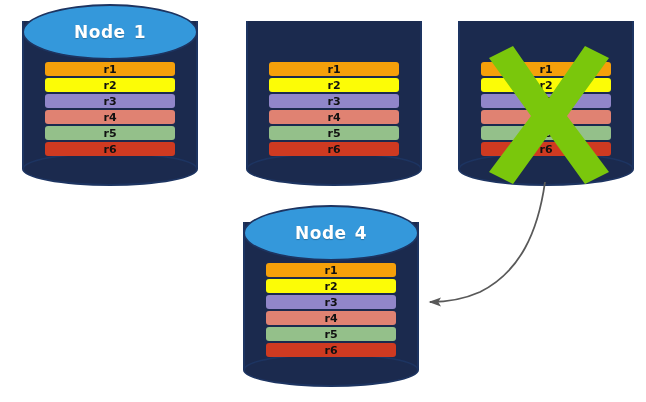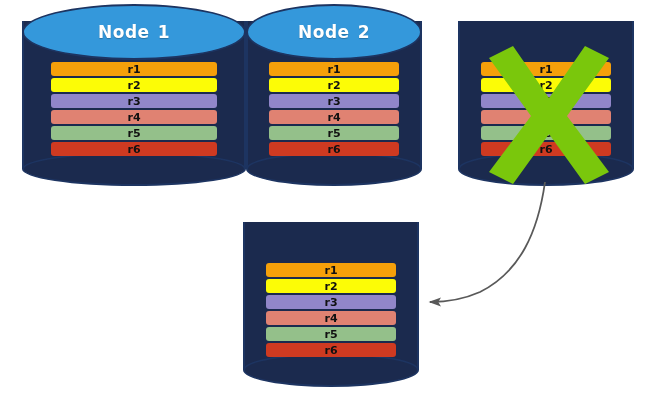--- a/index.html
+++ b/index.html
@@ -108,21 +108,21 @@
     width: 646px;
     height: 402px;
     pointer-events: none;
   }
 </style>
 </head>
 <body>
 
 <div id="stage">
 
-  <div class="node" style="left:22px; top:4px; width:176px; height:182px;padding-left:48px;">
+  <div class="node" style="left:22px; top:4px; width:176px; height:182px;">
     <div class="cyl-body"></div>
     <div class="cyl-bottom"></div>
     <div class="cyl-top">
       <span class="node-title"><span>Node</span><span class="num">1</span></span>
     </div>
     <div class="bars">
       <div class="bar" style="background:#f5a00a">
           <span>r1</span>
         </div>
       <div class="bar" style="background:#fcfc06">
@@ -139,23 +139,20 @@
         </div>
       <div class="bar" style="background:#cf3a21">
           <span>r6</span>
         </div>
     </div>
   </div>
 
   <div class="node" style="left:246px; top:4px; width:176px; height:182px;">
     <div class="cyl-body"></div>
     <div class="cyl-bottom"></div>
-    <div class="cyl-top">
-      <span class="node-title"><span>Node</span><span class="num">2</span></span>
-    </div>
     <div class="bars">
       <div class="bar" style="background:#f5a00a">
           <span>r1</span>
         </div>
       <div class="bar" style="background:#fcfc06">
           <span>r2</span>
         </div>
       <div class="bar" style="background:#9186c9">
           <span>r3</span>
         </div>
@@ -196,20 +193,23 @@
     </div>
   </div>
 
   <svg class="x-mark" style="left:489px; top:46px;" width="120" height="138" viewBox="0 0 120 138">
     <polygon points="0,12 24,0 60,52 96,0 120,12 78,70 120,126 96,138 60,88 24,138 0,126 42,70" fill="#7ac70c"></polygon>
   </svg>
 
   <div class="node" style="left:243px; top:205px; width:176px; height:182px;">
     <div class="cyl-body"></div>
     <div class="cyl-bottom"></div>
+    <div class="cyl-top">
+      <span class="node-title"><span>Node</span><span class="num">4</span></span>
+    </div>
     <div class="bars">
       <div class="bar" style="background:#f5a00a">
           <span>r1</span>
         </div>
       <div class="bar" style="background:#fcfc06">
           <span>r2</span>
         </div>
       <div class="bar" style="background:#9186c9">
           <span>r3</span>
         </div>

